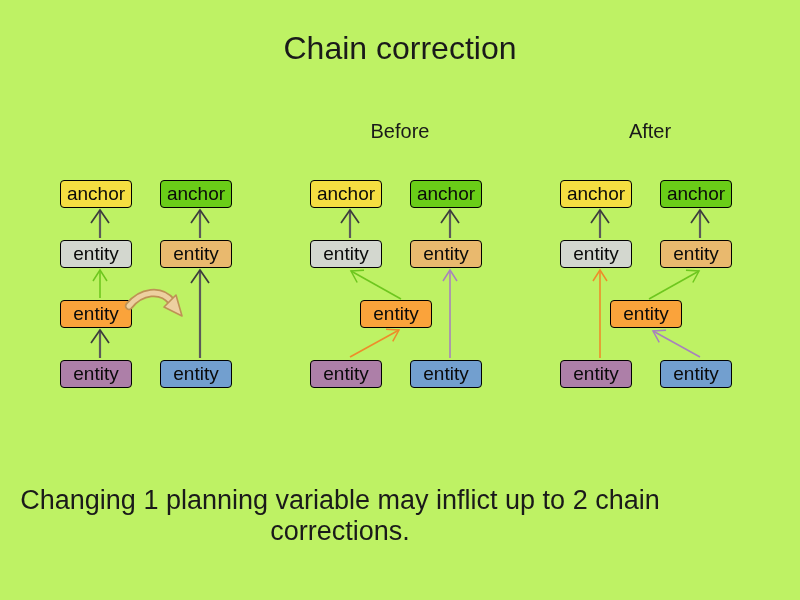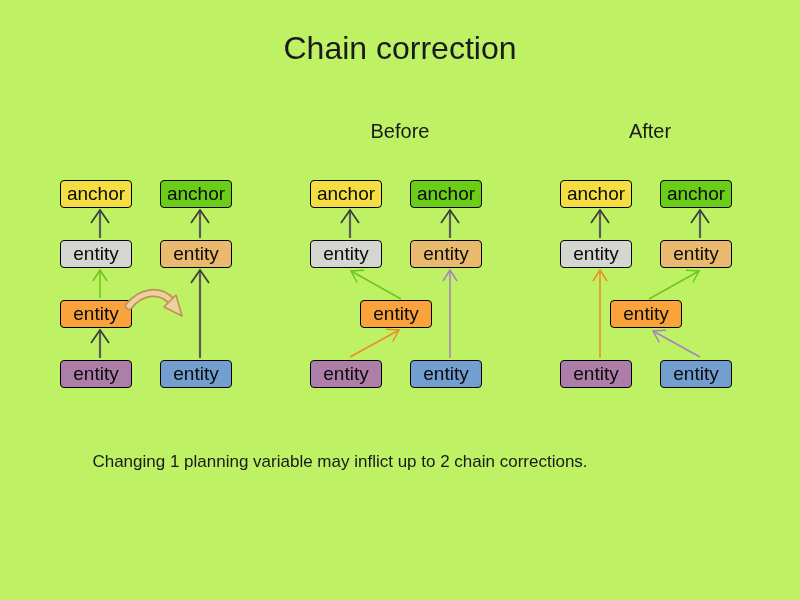--- a/index.html
+++ b/index.html
@@ -10,22 +10,22 @@
   .title{
     position:absolute;left:0;top:30px;width:800px;text-align:center;
     font-size:32px;color:#1a1a1a;letter-spacing:0;
   }
   .section-label{
     position:absolute;top:120px;width:200px;text-align:center;font-size:20px;color:#1a1a1a;
   }
   .section-label.before{left:300px;}
   .section-label.after{left:550px;}
   .caption{
-    position:absolute;left:0;top:452px;width:680px;text-align:center;
-    font-size:17px;color:#1a1a1a;
+    position:absolute;left:0;top:485px;width:680px;text-align:center;
+    font-size:27px;color:#1a1a1a;
   }
   .box{
     position:absolute;width:72px;height:28px;box-sizing:border-box;
     border:1.6px solid #000;border-radius:4px;
     display:flex;align-items:center;justify-content:center;
     font-size:19px;color:#0a0a0a;z-index:2;
   }
   .c-yellow{background:#F5DE41;}
   .c-green{background:#6ACD18;}
   .c-gray{background:#D3D7CF;}

